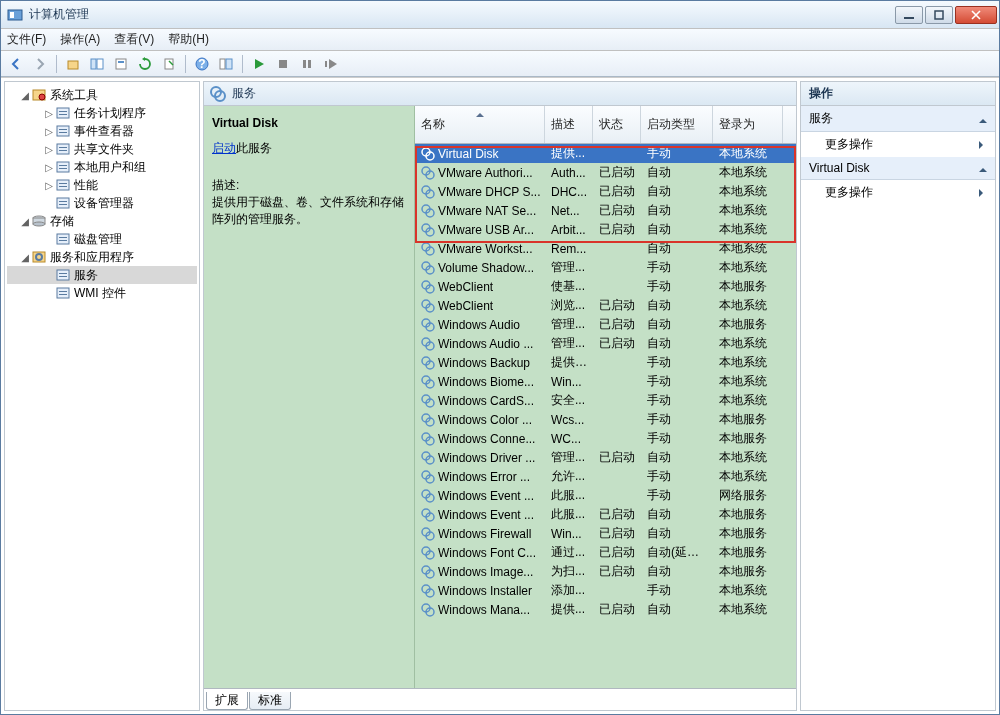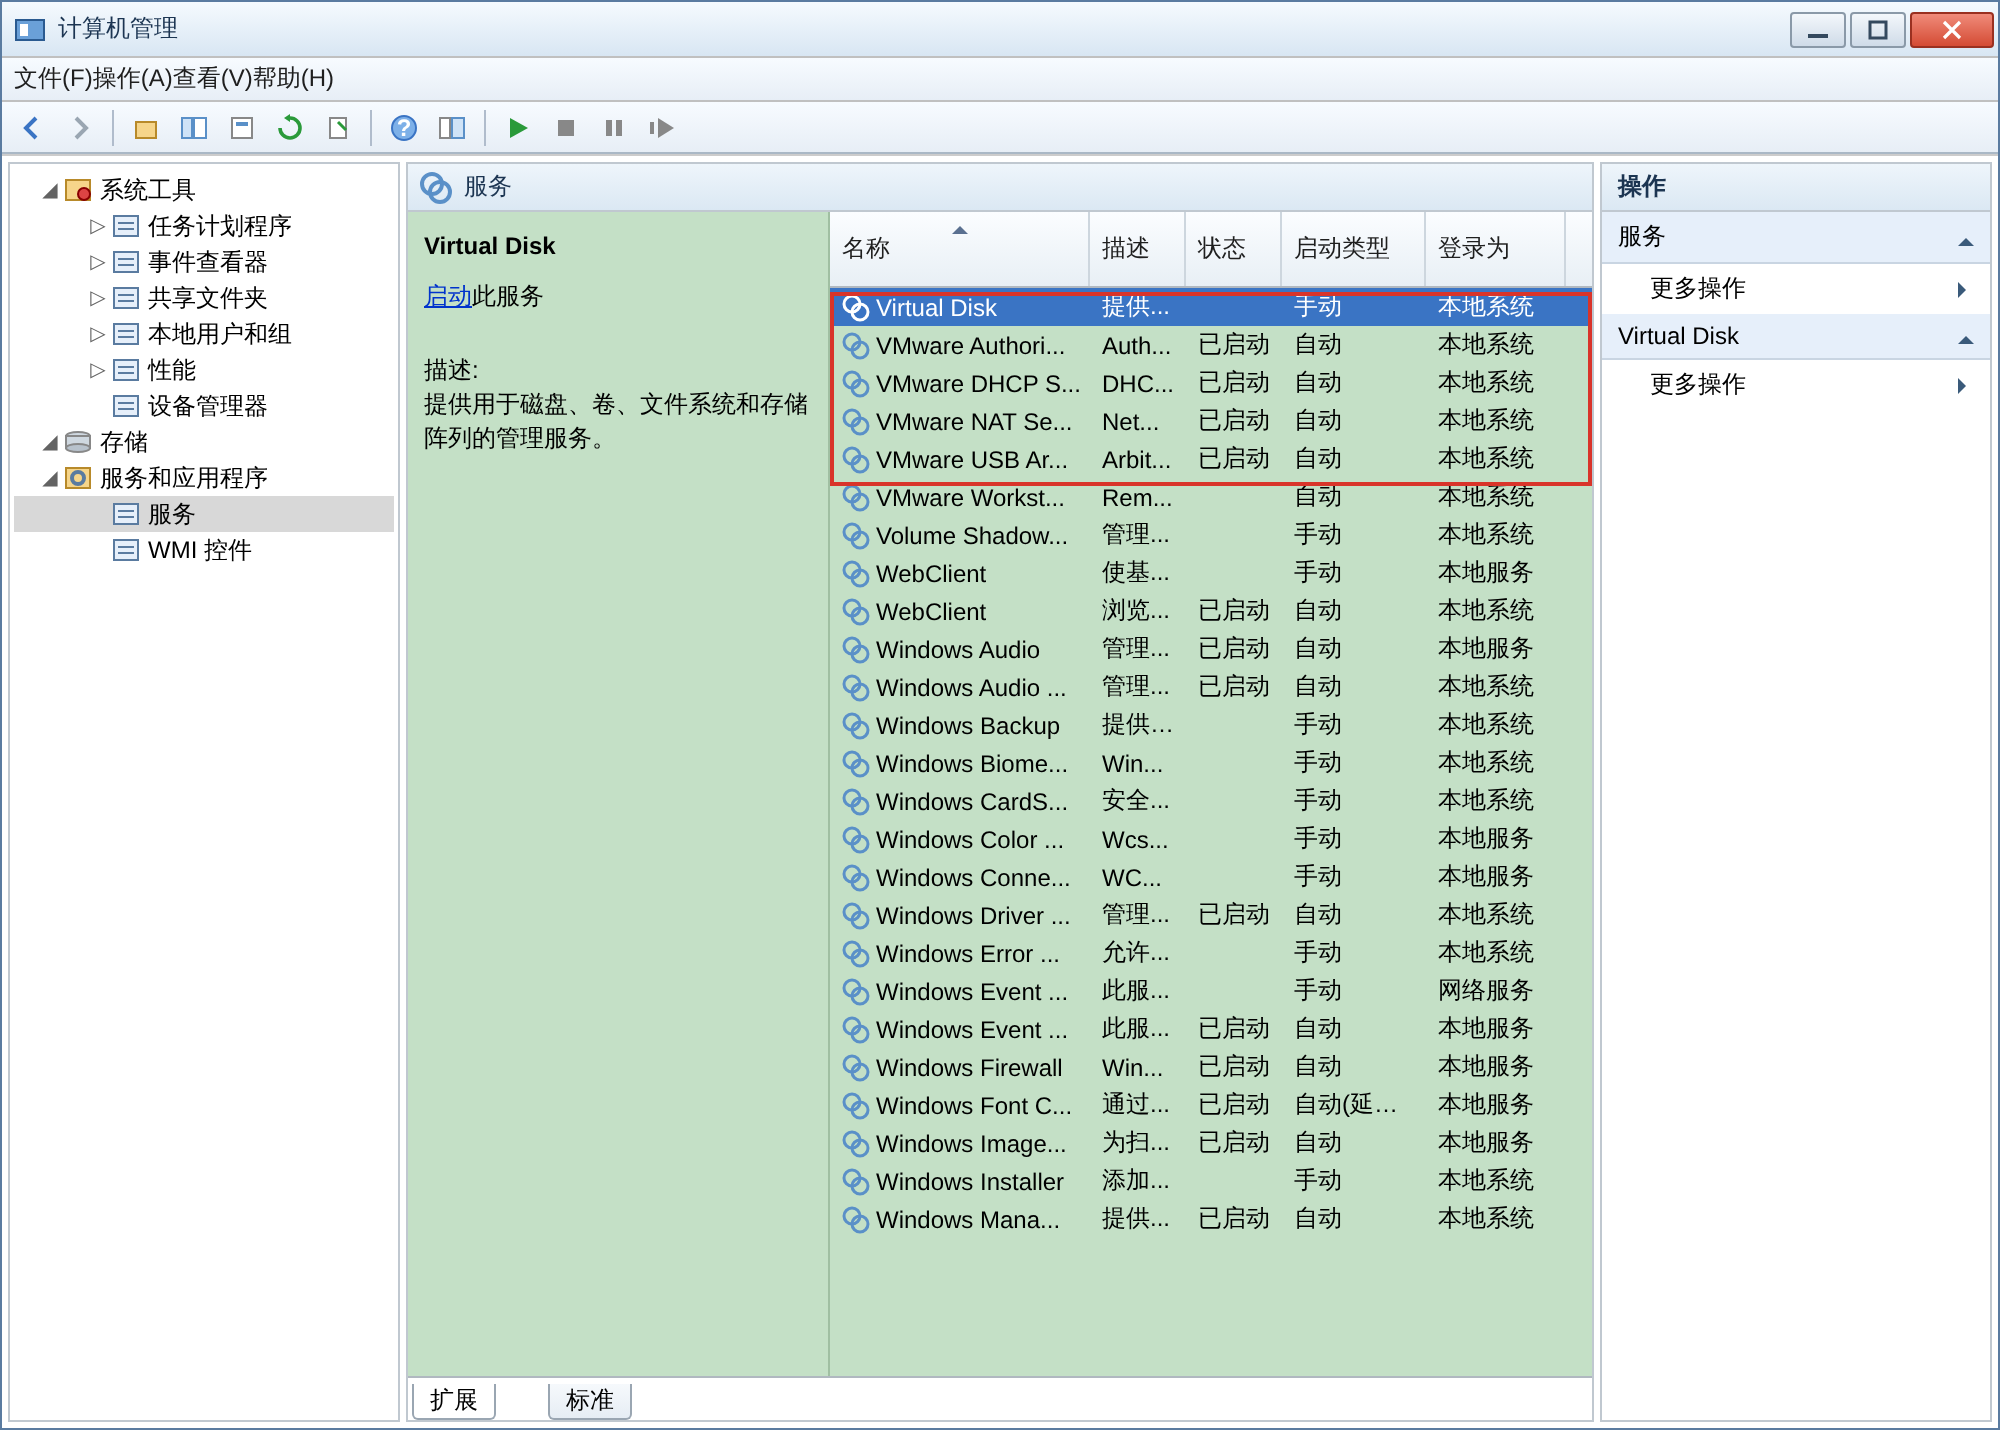--- a/index.html
+++ b/index.html
@@ -7,21 +7,21 @@
 
 
 .window { width:1000px; height:715px; background:#fff; border:1px solid #5a7ba0; display:flex; flex-direction:column; }
 .titlebar { height:28px; background:linear-gradient(#f5fafe,#d8e6f3); display:flex; align-items:center; border-bottom:1px solid #c0c0c0; }
 .titlebar .app-icon { width:16px; height:16px; margin:0 6px; }
 .titlebar .title-text { flex:1; color:#1c3552; }
 .win-btns { display:flex; }
 .win-btn { width:28px; height:18px; margin-right:2px; border:1px solid #8a99a8; border-radius:2px; background:linear-gradient(#f3f7fb,#cfdbe8); display:flex; justify-content:center; align-items:center; position:relative; }
 .win-btn.close { width:42px; background:linear-gradient(#f08b7a,#d44b34); border-color:#9a3020; color:#fff; }
 .win-btn svg { width:10px; height:10px; }
-.menubar { height:22px; background:linear-gradient(#f7fbff,#e7eef6); display:flex; align-items:center; padding:0 6px; border-bottom:1px solid #c0c0c0; }
+.menubar { height:22px; background:linear-gradient(#f7fbff,#e7eef6); display:flex; align-items:center; padding:0 6px; gap:14px; border-bottom:1px solid #c0c0c0; }
 .menubar span { color:#1f1f1f; cursor:default; }
 
 .toolbar { height:26px; background:linear-gradient(#f7fbff,#e7eef6); display:flex; align-items:center; padding:0 4px; gap:2px; border-bottom:1px solid #aab8c6; }
 .toolbtn { width:22px; height:22px; display:flex; align-items:center; justify-content:center; border:1px solid transparent; }
 .toolbar .sep { width:1px; height:18px; background:#b0bccc; margin:0 3px; }
 
 
 .mainarea { flex:1; display:flex; border-top:1px solid #ccc; min-height:0; }
 .tree { width:196px; border:1px solid #c0c8d0; margin:3px; overflow:auto; background:#fff; padding:4px 2px; }
 .tree .node { display:flex; align-items:center; height:18px; cursor:default; white-space:nowrap; }
@@ -40,21 +40,21 @@
 .svc-list { flex:1; background:#c4e0c6; border-left:1px solid #a0bfa2; display:flex; flex-direction:column; min-width:0; position:relative; }
 .list-head { display:flex; background:linear-gradient(#fbfdff,#e8eff5); height:38px; border-bottom:1px solid #b0b8c0; }
 .list-head .col { border-right:1px solid #cdd6de; display:flex; align-items:center; padding:0 6px; color:#1f1f1f; position:relative; }
 .list-head .col.sort::after { content:""; border:4px solid transparent; border-bottom-color:#5a7090; position:absolute; top:3px; left:50%; transform:translateX(-50%); }
 .list-rows { flex:1; overflow:hidden; }
 .row { display:flex; height:19px; align-items:center; }
 .row .cell { padding:0 6px; white-space:nowrap; overflow:hidden; text-overflow:ellipsis; }
 .row.sel { background:#3a74c4; color:#fff; }
 .row .svc-icon { width:14px; height:14px; margin-right:3px; flex-shrink:0; }
 .redbox { position:absolute; border:2px solid #d9342a; pointer-events:none; }
-.tabs { height:22px; display:flex; align-items:flex-end; padding-left:2px; border-top:1px solid #b0b8c0; background:#fff;gap:25px; }
+.tabs { height:22px; display:flex; align-items:flex-end; padding-left:2px; border-top:1px solid #b0b8c0; background:#fff; }
 .tab { border:1px solid #9aa6b2; border-top:none; height:18px; padding:0 8px; background:linear-gradient(#f6f9fc,#e6edf4); margin-right:1px; border-bottom-left-radius:3px; border-bottom-right-radius:3px; display:flex; align-items:center; }
 .tab.active { background:#fff; }
 
 .actions { width:196px; border:1px solid #c0c8d0; margin:3px; display:flex; flex-direction:column; }
 .actions-head { height:24px; background:linear-gradient(#eef5fb,#dbe8f3); display:flex; align-items:center; padding:0 8px; font-weight:bold; color:#1c3552; border-bottom:1px solid #c0c8d0; }
 .action-grp { background:#e6effa; border-bottom:1px solid #c9d5e2; padding:4px 8px; display:flex; justify-content:space-between; align-items:center; }
 .action-item { padding:4px 8px 4px 24px; display:flex; justify-content:space-between; align-items:center; }
 .tri-up { width:0; height:0; border:4px solid transparent; border-bottom-color:#3a5a7a; }
 .tri-right { width:0; height:0; border:4px solid transparent; border-left-color:#3a5a7a; }
 
@@ -244,20 +244,31 @@
         </div>
       <div class="node" style="padding-left:12px">
           <span class="tw">◢</span>
           <svg class="ic" viewBox="0 0 16 16">
             <ellipse cx="8" cy="5" rx="6" ry="2" fill="#cfd8e0" stroke="#888"></ellipse>
             <rect x="2" y="5" width="12" height="6" fill="#cfd8e0" stroke="#888"></rect>
             <ellipse cx="8" cy="11" rx="6" ry="2" fill="#b8c2cc" stroke="#888"></ellipse>
           </svg>
           <span class="lbl">存储</span>
         </div>
+      <div id="g2items">
+          <div class="node" style="padding-left: 36px;">
+            <span class="tw"></span>
+            <svg class="ic" viewBox="0 0 16 16">
+              <rect x="2" y="3" width="12" height="10" fill="#e6effa" stroke="#5a7ba0"></rect>
+              <rect x="4" y="6" width="8" height="1" fill="#5a7ba0"></rect>
+              <rect x="4" y="9" width="8" height="1" fill="#5a7ba0"></rect>
+            </svg>
+            <span class="lbl">磁盘管理</span>
+          </div>
+        </div>
       <div class="node" style="padding-left:12px">
           <span class="tw">◢</span>
           <svg class="ic" viewBox="0 0 16 16">
             <rect x="2" y="3" width="12" height="10" fill="#f6d58a" stroke="#b88a2a"></rect>
             <circle cx="8" cy="8" r="3" fill="none" stroke="#5a7ba0" stroke-width="2"></circle>
           </svg>
           <span class="lbl">服务和应用程序</span>
         </div>
       <div id="g3items">
           <div class="node sel" style="padding-left: 36px;">

